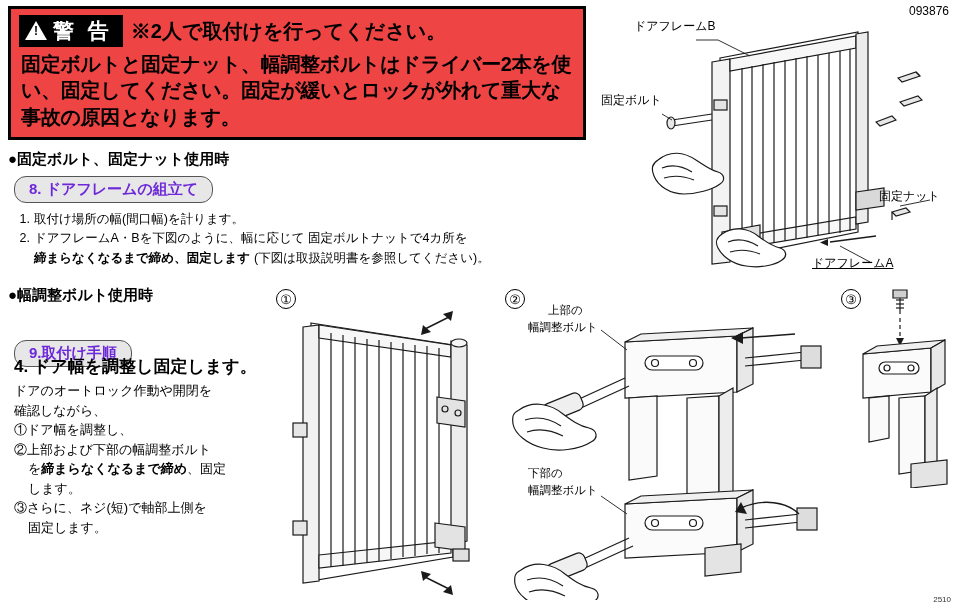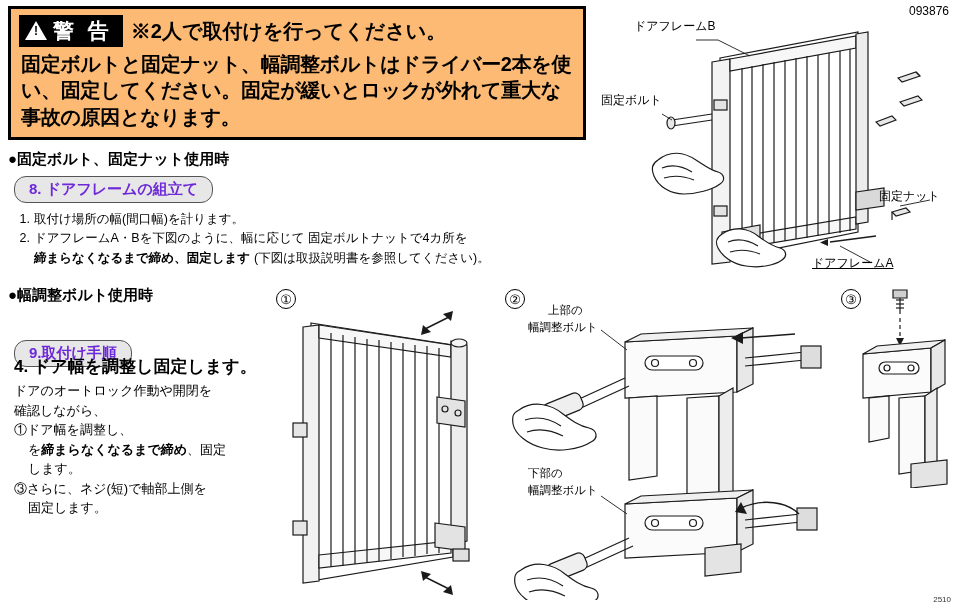--- a/index.html
+++ b/index.html
@@ -10,21 +10,21 @@
     font-family: "Liberation Sans", sans-serif;
     color: #000;
     position: relative;
     overflow: hidden;
   }
   .page { position:relative; width:959px; height:608px; }
 
   
   .warning-box {
     position:absolute; left:8px; top:6px; width:578px; height:134px;
-    border:3px solid #000; background:#fdba74;
+    border:3px solid #000; background:#ef4444;
   }
   .warning-head {
     position:absolute; left:8px; top:6px; display:flex; align-items:center; gap:8px;
   }
   .warn-badge {
     display:flex; align-items:center; gap:6px;
     background:#000; color:#fff; padding:2px 10px 3px 6px;
     font-size:21px; font-weight:bold; letter-spacing:4px;
     height:32px;
   }
@@ -110,20 +110,21 @@
   <div class="bullet-head" style="left:8px; top:286px;">●幅調整ボルト使用時</div>
 
   <div class="step-pill" style="left:14px; top:316px;margin-top:24px;">9.取付け手順</div>
 
   <div class="sec-title" style="left:14px; top:355px;">4. ドア幅を調整し固定します。</div>
 
   <div class="para" style="left:14px; top:381px;">
     <span class="indent">ドアのオートロック作動や開閉を</span>
     <span class="indent">確認しながら、</span>
     <span class="indent"><span>①</span><span>ドア幅を調整し、</span></span>
+    <span class="indent"><span>②</span><span>上部および下部の幅調整ボルト</span></span>
     <span class="indent" style="padding-left:14px;"><span>を</span><b>締まらなくなるまで締め</b><span>、固定</span></span>
     <span class="indent" style="padding-left:14px;">します。</span>
     <span class="indent"><span>③</span><span>さらに、ネジ(短)で軸部上側を</span></span>
     <span class="indent" style="padding-left:14px;">固定します。</span>
   </div>
 
   <div class="fig" style="left:600px; top:10px;">
     <svg width="359" height="280" viewBox="0 0 359 280">
       <g fill="none" stroke="#1a1a1a" stroke-width="1.2">
 

